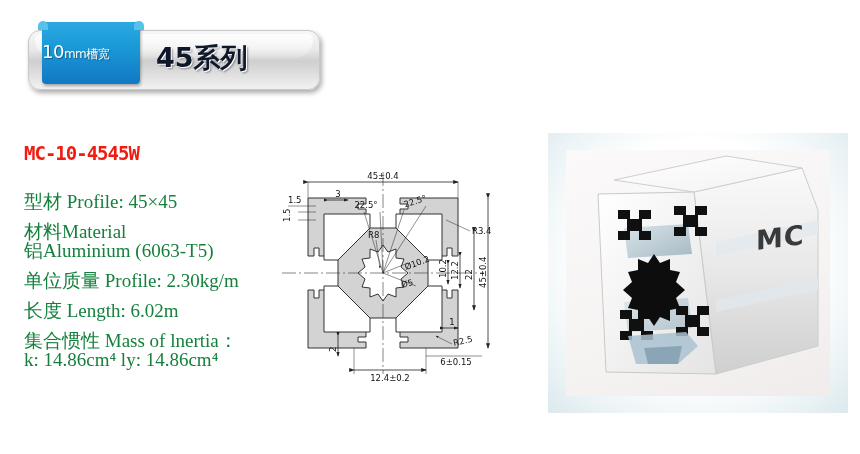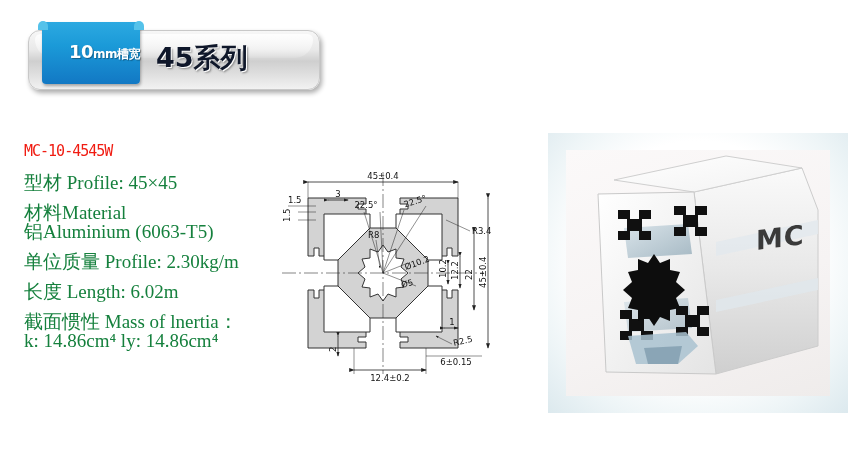--- a/index.html
+++ b/index.html
@@ -32,40 +32,40 @@
     box-shadow:1px 2px 3px rgba(0,0,0,.3);
     z-index:3;
   }
   .tab .ear{
     position:absolute;top:-1px;width:10px;height:9px;
     background:#55c2ea;border-radius:5px 5px 0 0;
   }
   .tab .ear.l{left:-4px;}
   .tab .ear.r{right:-4px;}
   .tab-label{
-    position:absolute;left:0;right:0;top:19px;text-align:right;
+    position:absolute;left:0;right:0;top:19px;text-align:left;
     color:#ffffff;font-family:"DejaVu Sans", sans-serif;
-    font-weight:bold;font-size:18px;letter-spacing:-.5px;
+    font-weight:normal;font-size:18px;letter-spacing:-.5px;
     text-shadow:1px 1px 1px rgba(0,0,0,.35);white-space:nowrap;
   }
   .tab-label .u{font-size:12px;}
   .tab-label .cn{font-size:12px;}
   .series{
     position:absolute;left:128px;top:18px;
     font-family:"DejaVu Sans", sans-serif;font-weight:bold;
     font-size:27px;color:#0f172a;letter-spacing:0px;
     text-shadow:1px 1px 0 #fff, 2px 2px 2px rgba(0,0,0,.35);
     z-index:4;white-space:nowrap;
   }
 
   
   #spec{position:absolute;left:24px;top:142px;width:250px;}
   .title{
     color:#f01c12;font-family:"DejaVu Sans Mono", monospace;
-    font-weight:normal;font-size:15px;letter-spacing:-1px;margin-bottom:13px;
+    font-weight:bold;font-size:19px;letter-spacing:-1px;margin-bottom:28px;
   }
   .srow{font-size:19px;color:#15803d;line-height:19px;margin-bottom:11px;white-space:nowrap;}
   .srow .l2{display:block;}
 
   
   #drawing{position:absolute;left:276px;top:160px;width:260px;height:250px;}
   #drawing svg{display:block;}
 
   
   #photo{
@@ -111,21 +111,21 @@
 
   <div class="srow">
     <span>单位质量 Profile: 2.30kg/m</span>
   </div>
 
   <div class="srow">
     <span>长度 Length: 6.02m</span>
   </div>
 
   <div class="srow">
-    <span>截面惯性 Mass of lnertia：</span>
+    <span>集合惯性 Mass of lnertia：</span>
     <span class="l2">k: 14.86cm⁴   ly: 14.86cm⁴</span>
   </div>
 
 </div>
 
 <div id="drawing">
 <svg width="260" height="250" viewBox="0 0 260 250" xmlns="http://www.w3.org/2000/svg">
   <defs>
     <marker id="ah" markerWidth="7" markerHeight="5" refX="6" refY="2.5" orient="auto">
       <path d="M0,0 L7,2.5 L0,5 z" fill="#222"></path>

